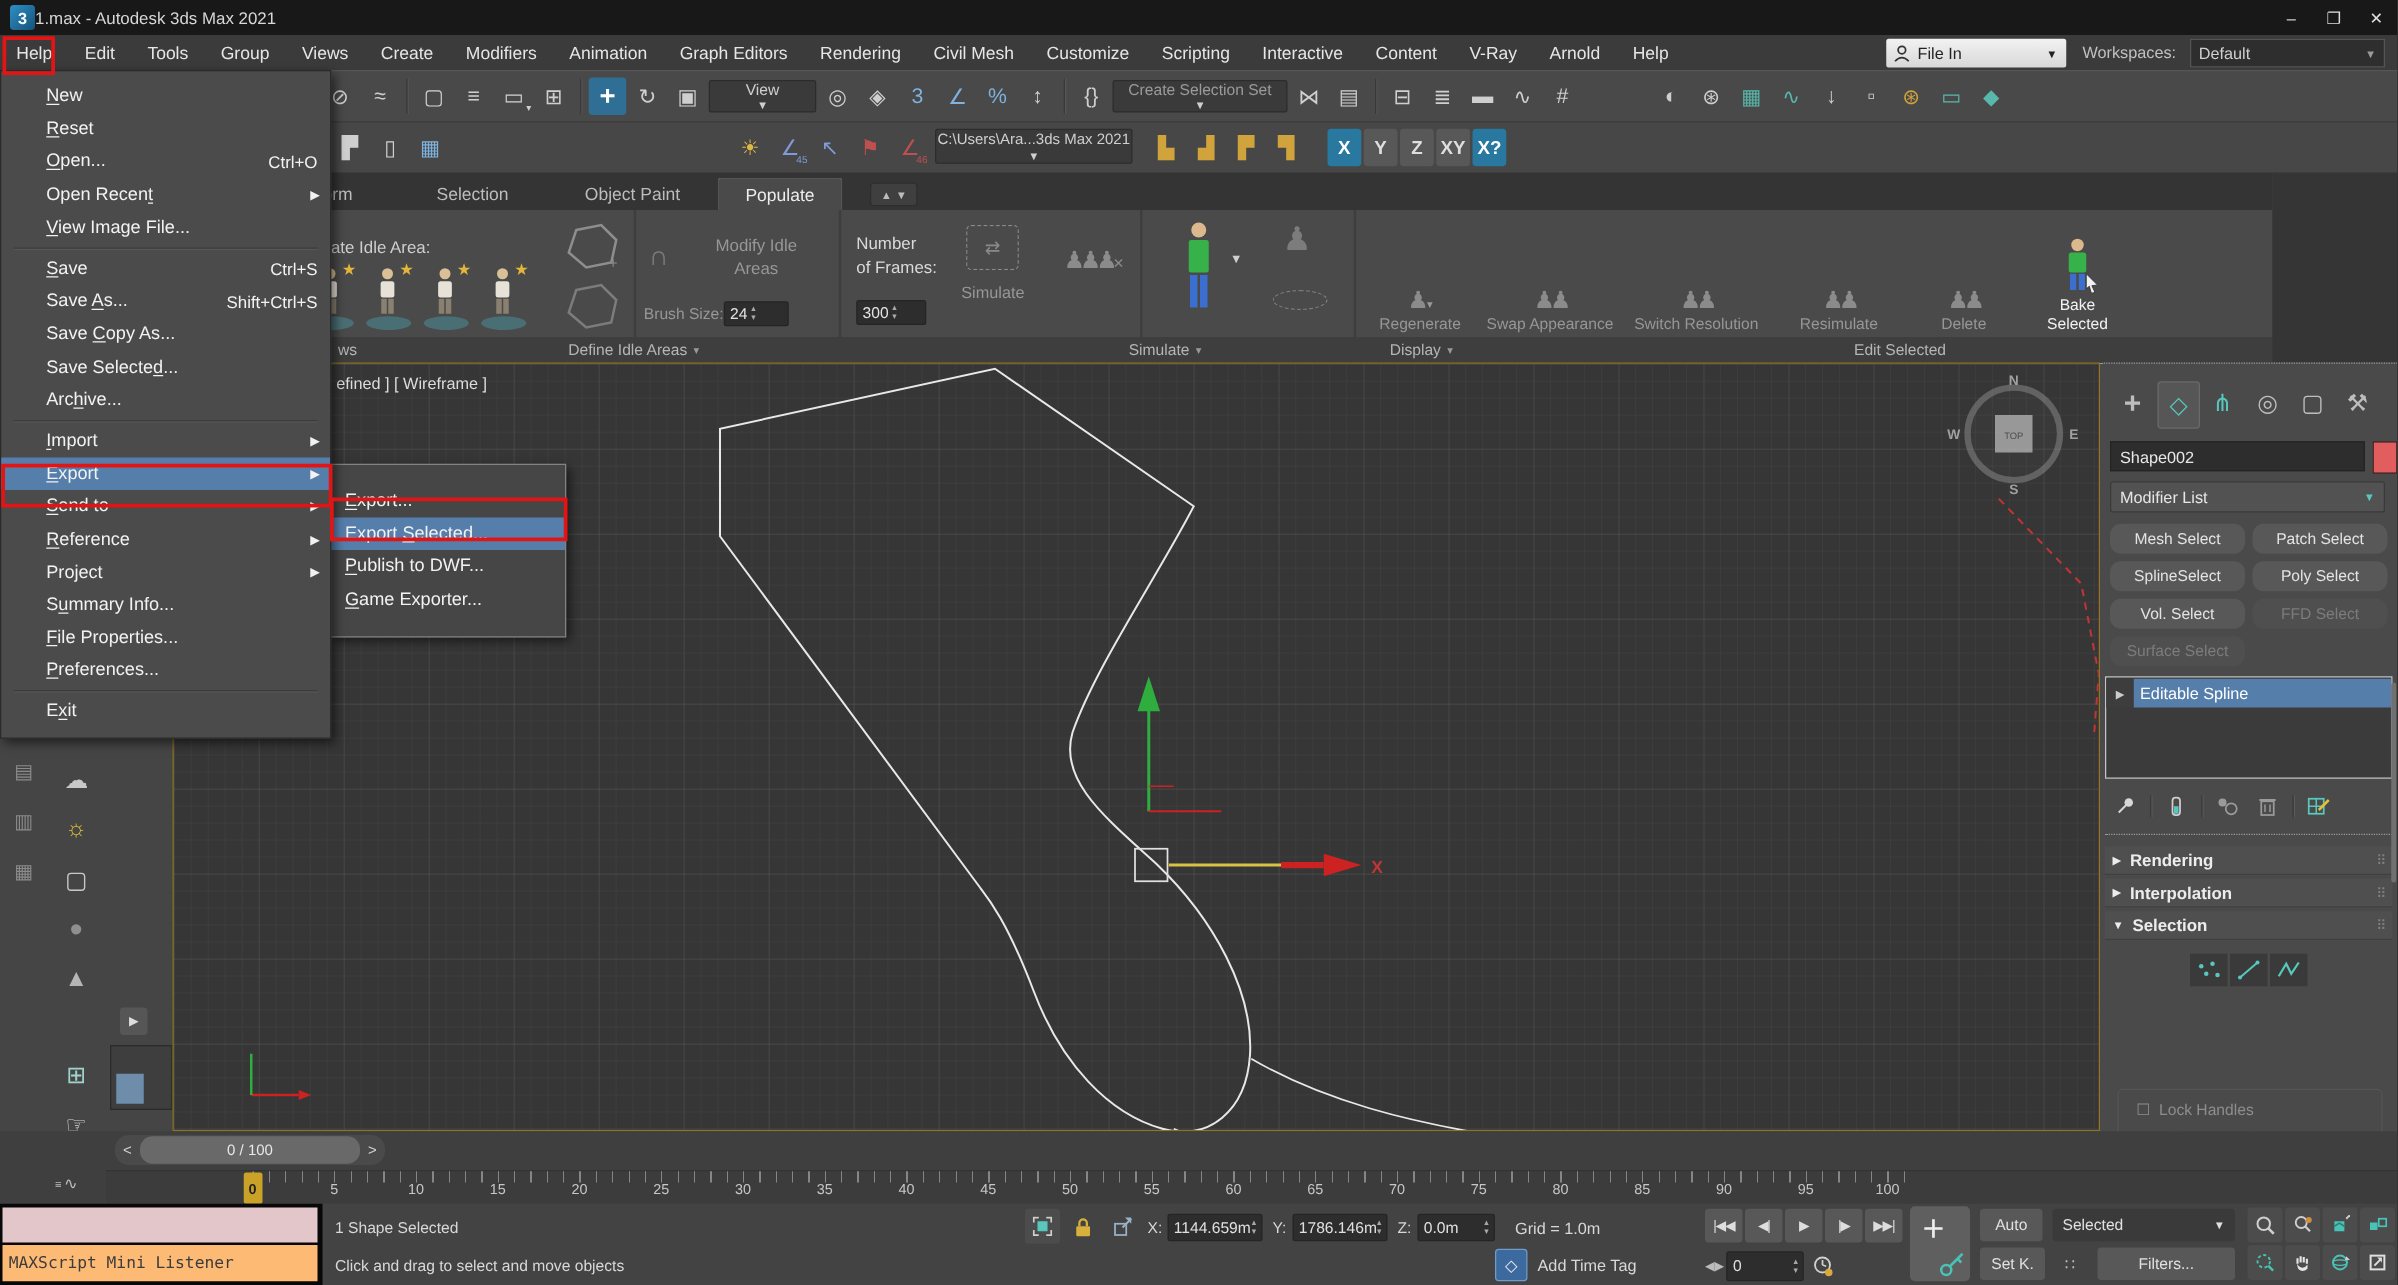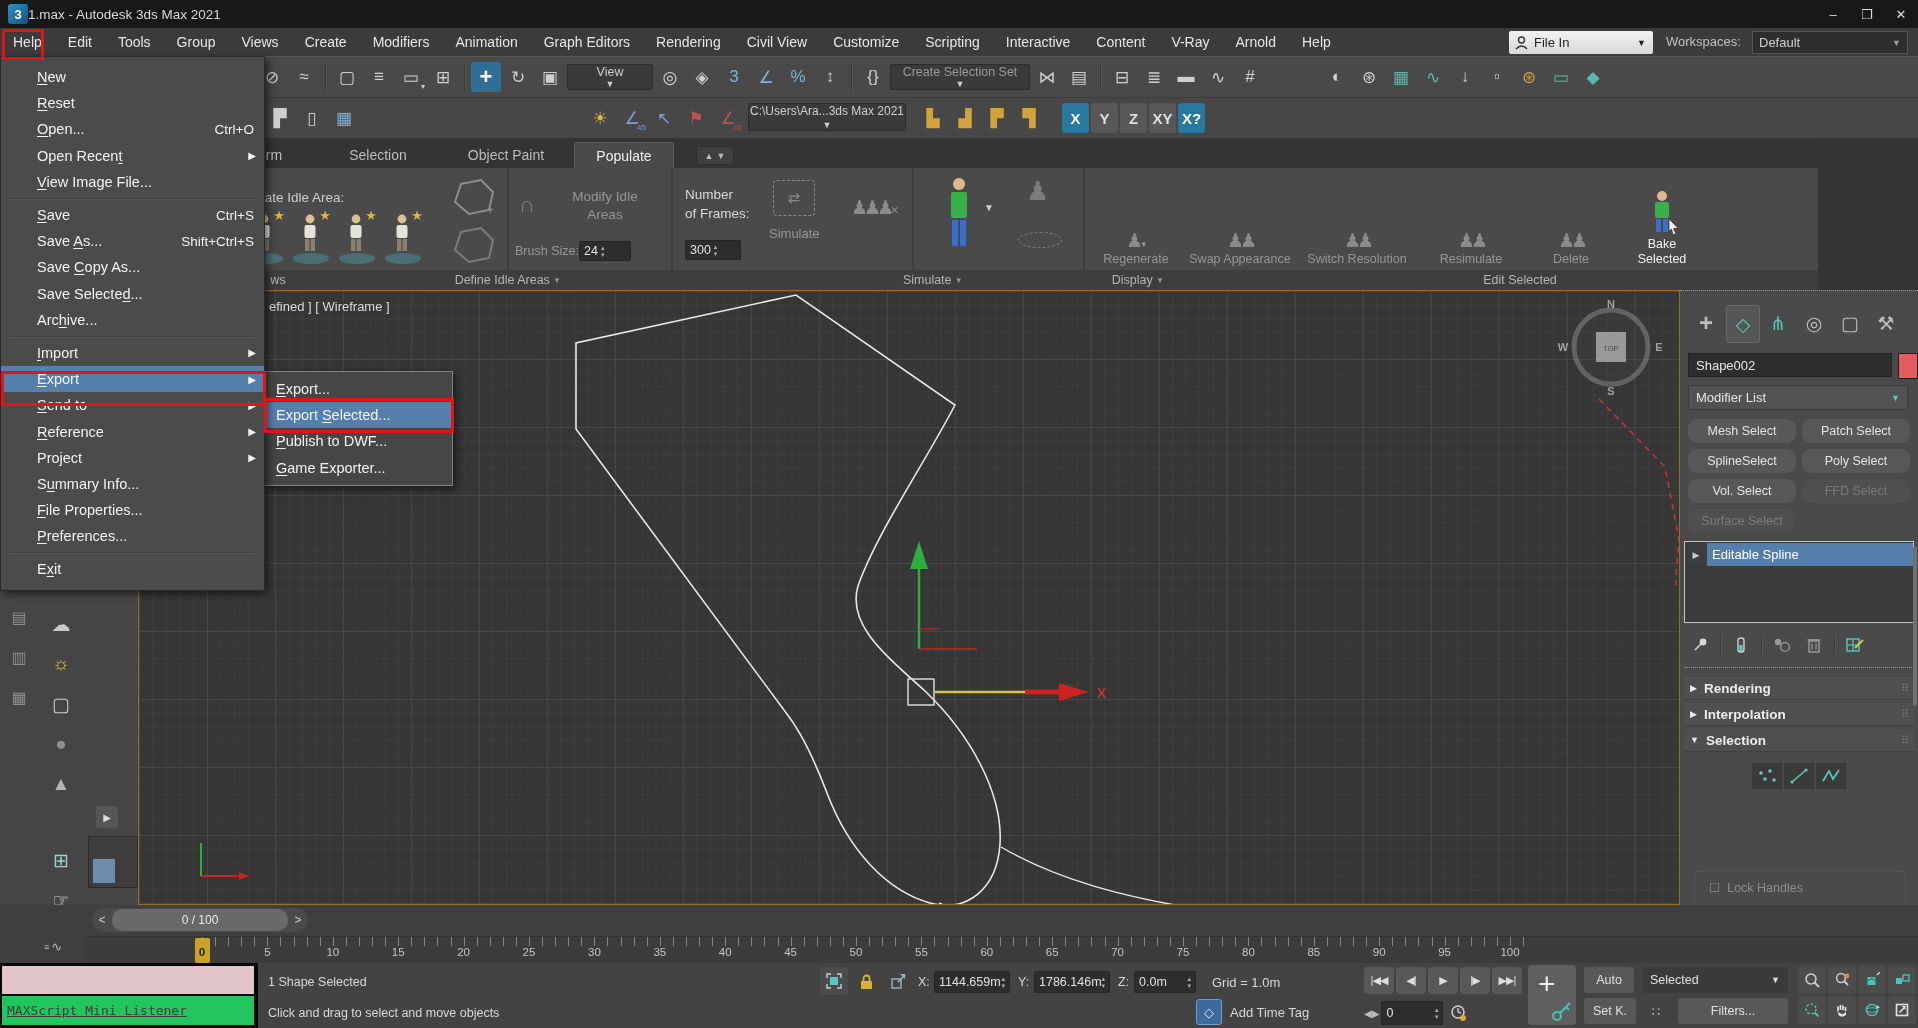--- a/index.html
+++ b/index.html
@@ -94,39 +94,39 @@
   .tsgrip{flex:1;height:22px;background:#696969;border-radius:10px;display:flex;align-items:center;justify-content:center;font-size:12px;color:#e8e8e8;}
   .ruler{position:absolute;left:85px;top:31px;width:1833px;height:27px;background:#3c3c3c;border-top:1px solid #333;}
   .rticks{position:absolute;left:117px;top:0;width:1330px;height:9px;
           background:repeating-linear-gradient(90deg,#868686 0 1px,transparent 1px 13.08px);}
   .rnum{position:absolute;top:9px;font-size:11.5px;color:#c6c6c6;transform:translateX(-50%);}
   .rmarker{position:absolute;left:110px;top:1px;width:15px;height:25px;background:#c9a227;border-radius:2px;}
   
   .statusbar{position:absolute;left:0;top:963px;width:1918px;height:65px;background:#434343;}
   .listener{position:absolute;left:0;top:0;width:258px;height:65px;background:#080808;}
   .lpink{position:absolute;left:2px;top:3px;width:252px;height:28px;background:#e2c6c9;}
-  .lwhite{position:absolute;left:2px;top:33px;width:252px;height:29px;background:#22c55e;color:#3c3c3c;
-          font-family:"DejaVu Sans Mono",monospace;font-size:13px;display:flex;align-items:center;padding-left:5px;box-sizing:border-box;text-decoration:underline;}
+  .lwhite{position:absolute;left:2px;top:33px;width:252px;height:29px;background:#fdba74;color:#3c3c3c;
+          font-family:"DejaVu Sans Mono",monospace;font-size:13px;display:flex;align-items:center;padding-left:5px;box-sizing:border-box;}
   .sline{position:absolute;font-size:12.5px;color:#d8d8d8;}
   .sfield{position:absolute;height:22px;background:#2d2d2d;border:1px solid #252525;border-radius:2px;color:#e0e0e0;
           font-size:12.5px;display:flex;align-items:center;justify-content:flex-start;padding:0 4px;box-sizing:border-box;}
   .sbtn{position:absolute;height:26px;background:#585858;border-radius:3px;color:#e0e0e0;font-size:12.5px;
         display:flex;align-items:center;justify-content:center;}
   .pbk{width:30px;height:27px;background:#585858;border-radius:3px;color:#ddd;font-size:11px;display:flex;align-items:center;justify-content:center;letter-spacing:-1px;}
   .navic{width:28px;height:28px;background:#4c4c4c;border-radius:3px;display:flex;align-items:center;justify-content:center;}
   
   .filemenu{position:absolute;left:0;top:56px;width:263px;background:#4b4b4b;border:1px solid #2a2a2a;
             box-shadow:3px 3px 8px rgba(0,0,0,.55);padding:7px 0;z-index:40;}
   .fmitem{height:26.2px;display:flex;align-items:center;font-size:14.5px;color:#f2f2f2;padding:0 10px 0 36px;position:relative;}
   .fmitem.hl{background:#567eab;}
   .fmitem .sc{margin-left:auto;font-size:13.5px;}
   .fmitem .ar{position:absolute;right:8px;font-size:10px;}
   .fmsep{height:1px;background:#3c3c3c;margin:3px 10px 3px 10px;box-shadow:0 1px 0 #585858;}
   .submenu{position:absolute;left:263px;top:371px;width:188px;background:#464646;border:1px solid #828282;
-           box-shadow:3px 3px 8px rgba(0,0,0,.55);padding:4px 0;z-index:39;}
+           box-shadow:3px 3px 8px rgba(0,0,0,.55);padding:16px 0;z-index:39;}
   .smitem{height:26.2px;display:flex;align-items:center;font-size:14.5px;color:#f2f2f2;padding:0 12px;}
   .smitem.hl{background:#567eab;}
   .redbox{position:absolute;border:3px solid #e11515;z-index:60;pointer-events:none;}
   u{text-underline-offset:2px;}
 </style>
 </head>
 <body>
 
 <div id="root">
 
@@ -145,21 +145,21 @@
         <div class="mitem">Help</div>
         <div class="mitem">Edit</div>
         <div class="mitem">Tools</div>
         <div class="mitem">Group</div>
         <div class="mitem">Views</div>
         <div class="mitem">Create</div>
         <div class="mitem">Modifiers</div>
         <div class="mitem">Animation</div>
         <div class="mitem">Graph Editors</div>
         <div class="mitem">Rendering</div>
-        <div class="mitem">Civil View</div>
+        <div class="mitem">Civil Mesh</div>
         <div class="mitem">Customize</div>
         <div class="mitem">Scripting</div>
         <div class="mitem">Interactive</div>
         <div class="mitem">Content</div>
         <div class="mitem">V-Ray</div>
         <div class="mitem">Arnold</div>
         <div class="mitem">Help</div>
       </div>
     <div class="signin">
       <svg width="13" height="14">

